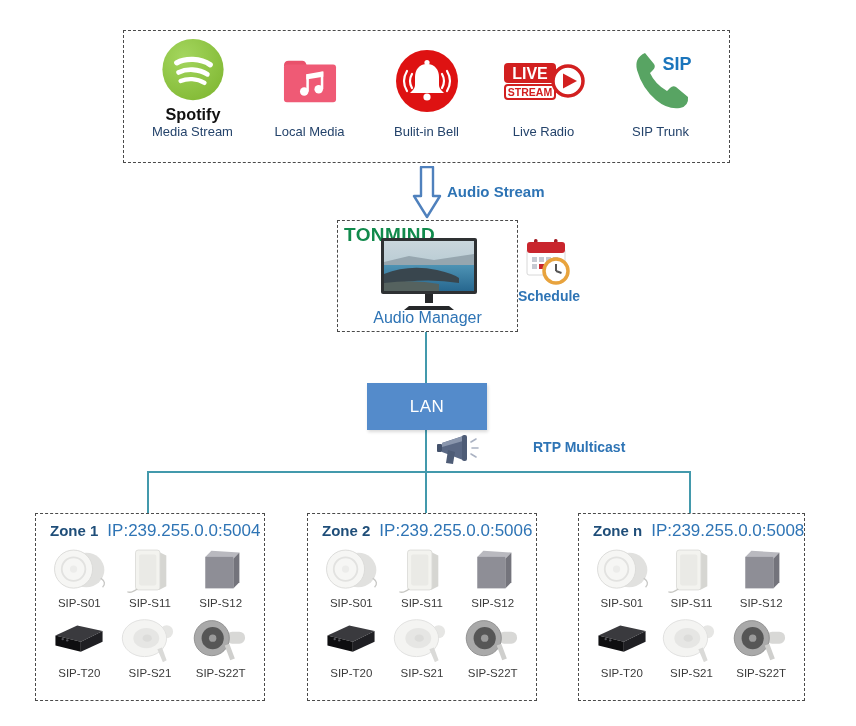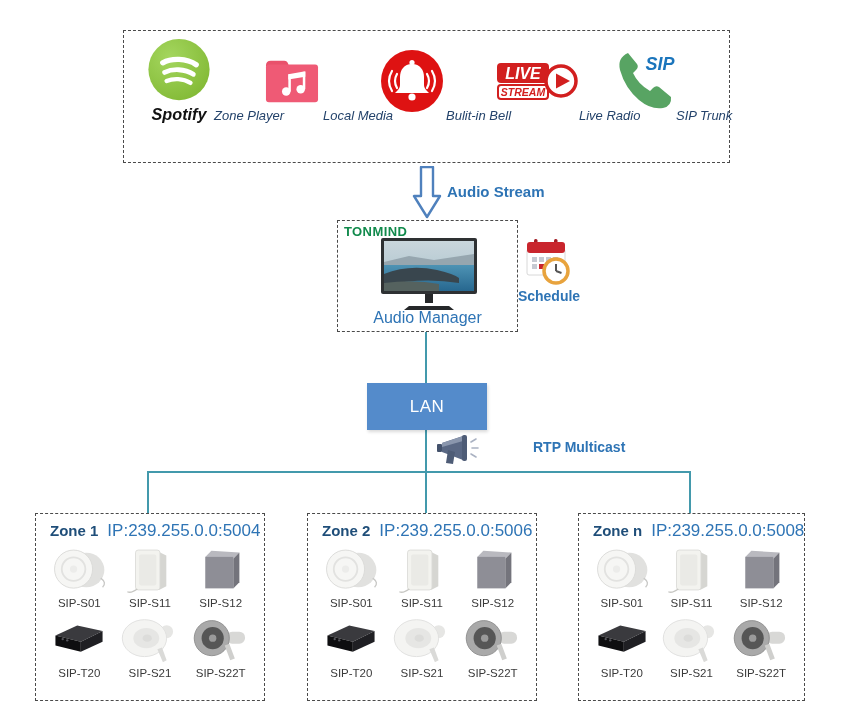--- a/index.html
+++ b/index.html
@@ -5,33 +5,33 @@
   html,body{margin:0;padding:0;background:#fff;}
   .canvas{position:relative;width:856px;height:726px;background:#fff;
           font-family:"Liberation Sans",sans-serif;overflow:hidden;}
 
   
   .dashed{position:absolute;border:1px dashed #4a4a4a;background:#fff;box-sizing:border-box;}
 
   
   .sources{left:123px;top:30px;width:607px;height:133px;display:flex;
            justify-content:space-evenly;align-items:flex-start;padding-top:8px;}
-  .source{width:97px;display:flex;flex-direction:row;align-items:flex-end;font-style:italic;}
+  .source{width:97px;display:flex;flex-direction:column;align-items:center;}
   .src-icon-box{height:84px;display:flex;align-items:center;justify-content:center;overflow:visible;}
   .src-label{margin-top:1px;font-size:13px;color:var(--navy-label,#24436B);white-space:nowrap;}
 
   
   .flow-arrow{position:absolute;left:411px;top:166px;}
   .flow-label{position:absolute;font-weight:bold;color:var(--accent-blue,#2E74B5);white-space:nowrap;}
   .audio-stream{left:447px;top:183px;font-size:15px;}
   .rtp{left:489px;top:439px;font-size:14px;padding-left:44px;}
 
   
   .manager{left:337px;top:220px;width:181px;height:112px;}
-  .tonmind{position:absolute;left:6px;top:3px;font-size:13px;font-weight:800;
+  .tonmind{position:absolute;left:6px;top:3px;font-size:19px;font-weight:800;
            color:var(--logo-green,#118A4C);letter-spacing:.4px;}
   .monitor{position:absolute;left:41px;top:15px;}
   .mgr-label{position:absolute;left:0;right:0;bottom:4px;text-align:center;
              font-size:16px;font-weight:normal;color:var(--accent-blue,#2E74B5);}
 
   
   .schedule-icon{position:absolute;left:525px;top:239px;}
   .schedule-label{position:absolute;left:514px;top:288px;width:70px;text-align:center;
                   font-size:14px;font-weight:bold;color:var(--accent-blue,#2E74B5);}
 
@@ -136,21 +136,21 @@
     <div class="source">
       <div class="src-icon-box">
         <svg width="70" height="88" viewBox="0 0 72 92">
           <circle cx="36" cy="34" r="32" fill="url(#g-spot)"></circle>
           <path d="M19 27 C28 22, 44 22, 54 29" stroke="#fff" stroke-width="5.5" fill="none" stroke-linecap="round"></path>
           <path d="M21 37 C29 33, 42 33, 51 39" stroke="#fff" stroke-width="5" fill="none" stroke-linecap="round"></path>
           <path d="M23 46 C30 43, 40 43, 48 48" stroke="#fff" stroke-width="4.5" fill="none" stroke-linecap="round"></path>
           <text x="36" y="87" text-anchor="middle" font-size="17" font-weight="bold" fill="#111">Spotify</text>
         </svg>
       </div>
-      <div class="src-label">Zone Player</div>
+      <div class="src-label">Media Stream</div>
     </div>
 
     <div class="source">
       <div class="src-icon-box">
         <svg width="62" height="54" viewBox="0 0 64 56">
           <path d="M5 12 q0 -5 5 -5 h14 q3 0 4 3 l1 3 h-24 z" fill="#E8516B"></path>
           <rect x="5" y="11" width="54" height="39" rx="3" fill="#EF5A75"></rect>
           <circle cx="26" cy="39" r="4.4" fill="#fff"></circle>
           <circle cx="41" cy="36.5" r="4.4" fill="#fff"></circle>
           <rect x="28.2" y="21" width="2.6" height="18" fill="#fff"></rect>

